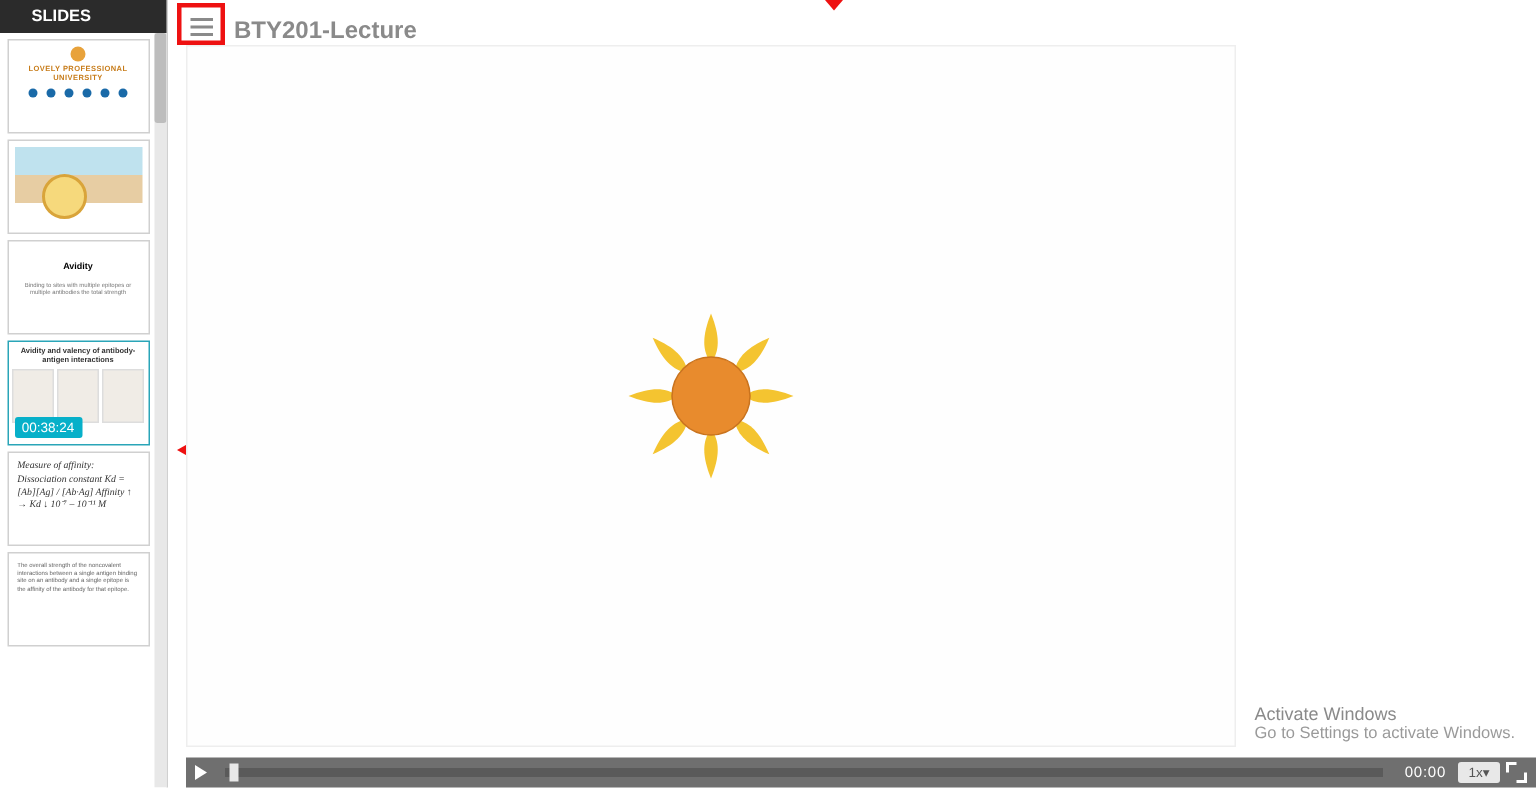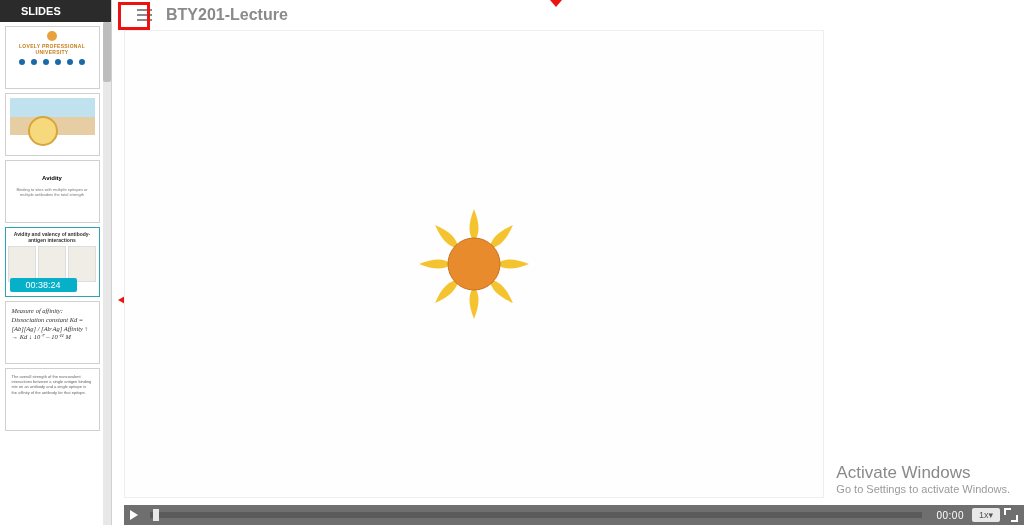--- a/index.html
+++ b/index.html
@@ -4,41 +4,41 @@
 <style>
   html,body{margin:0;padding:0;width:1024px;height:525px;overflow:hidden;font-family:Arial,Helvetica,sans-serif;background:#fff}
   .sidebar{position:absolute;left:0;top:0;width:112px;height:525px;background:#fff;border-right:1px solid #d0d0d0;box-sizing:border-box}
   .sidebar-header{height:22px;background:#2b2b2b;color:#fff;font-size:11px;font-weight:bold;line-height:22px;padding-left:21px}
   .thumbs-outer{position:absolute;top:22px;bottom:0;left:0;right:0;overflow:hidden}
   .thumbs-scrollbar{position:absolute;right:0;top:0;width:8px;height:100%;background:#e8e8e8}
   .thumbs-scrollbar-thumb{position:absolute;left:0;top:0;width:8px;height:60px;background:#bdbdbd;border-radius:2px}
   .thumbs{position:absolute;top:0;left:3px;right:10px;bottom:0}
   .thumb{width:95px;margin:4px auto;border:1px solid #d0d0d0;background:#fff;box-sizing:border-box;position:relative;overflow:hidden}
   .thumb.active{border:1px solid #2aa5b8}
-  .thumb .badge{position:absolute;left:4px;bottom:4px;background:#07b0c9;color:#fff;font-size:9px;padding:2px 16px;border-radius:2px}
+  .thumb .badge{position:absolute;left:4px;bottom:4px;background:#07b0c9;color:#fff;font-size:9px;padding:2px 5px;border-radius:2px}
   .thumb1{height:63px}
   .thumb2{height:63px}
   .thumb3{height:63px}
   .thumb4{height:70px}
   .thumb5{height:63px}
   .thumb6{height:63px}
   .t1-logo{width:10px;height:10px;border-radius:50%;background:#e8a23b;margin:4px auto 2px}
   .t1-univ{font-size:5px;color:#c77c1a;text-align:center;font-weight:bold;letter-spacing:0.3px}
   .t1-dots{display:flex;flex-wrap:wrap;justify-content:center;gap:6px;padding:4px 6px}
   .t1-dot{width:6px;height:6px;border-radius:50%;background:#1a6aa8}
   .t2-inner{position:absolute;inset:4px;background:linear-gradient(#bfe2ee 0 35%,#e7cda3 35% 70%,#fff 70% 100%);}
   .t2-blob{position:absolute;left:18px;top:18px;width:26px;height:26px;border-radius:50%;background:#f6d97c;border:2px solid #d9a43a}
   .t3-title{font-size:6px;font-weight:bold;text-align:center;margin-top:14px}
   .t3-body{font-size:4px;color:#777;text-align:center;margin-top:6px;padding:0 4px}
   .t4-title{font-size:5px;font-weight:bold;text-align:center;margin-top:3px;color:#333}
   .t4-figs{display:flex;gap:2px;justify-content:center;margin-top:3px}
   .t4-fig{width:26px;height:34px;background:#f0ece6;border:1px solid #ddd}
   .t5-lines{padding:5px 6px;font-size:6.5px;font-style:italic;color:#333;line-height:1.35;font-family:'Comic Sans MS',cursive}
   .t6-blk{padding:5px 6px;font-size:4px;color:#666;line-height:1.3}
-  .topbar{position:absolute;left:112px;right:0;top:0;height:30px;display:flex;align-items:center;padding-left:20px;box-sizing:border-box}
+  .topbar{position:absolute;left:112px;right:0;top:0;height:30px;display:flex;align-items:flex-end;padding-left:10px;box-sizing:border-box}
   .menu-btn{width:24px;height:24px;display:flex;flex-direction:column;justify-content:center;gap:3px;align-items:center;cursor:pointer}
   .menu-btn span{display:block;width:15px;height:2px;background:#8a8a8a}
   .menu-highlight{position:absolute;left:118px;top:2px;width:32px;height:28px;border:3px solid #e11;box-sizing:border-box}
   .title{font-size:16px;color:#8a8a8a;font-weight:600;margin-left:10px}
   .red-dot{position:absolute;left:550px;top:0;width:0;height:0;border-left:6px solid transparent;border-right:6px solid transparent;border-top:7px solid #e11}
   .canvas{position:absolute;left:124px;top:30px;width:700px;height:468px;background:#fefefe;border:1px solid #eee;box-sizing:border-box}
   .sun{position:absolute;left:50%;top:50%;transform:translate(-50%,-50%)}
   .footer-text{position:absolute;bottom:8px;left:0;right:0;text-align:center;font-size:9px;color:#8c8c8c}
   .footer-text .brand{color:#1a6aa8}
   .playbar{position:absolute;left:124px;right:0;bottom:0;height:20px;background:#6f6f6f;display:flex;align-items:center;color:#fff;font-size:10px}
@@ -49,21 +49,21 @@
   .time{margin:12px 8px;letter-spacing:0.5px}
   .speed{width:28px;height:14px;background:#e8e8e8;color:#555;font-size:9px;display:flex;align-items:center;justify-content:center;margin-right:4px;border-radius:2px}
   .fs{width:14px;height:14px;margin-right:6px;position:relative;cursor:pointer}
   .fs::before,.fs::after{content:"";position:absolute;width:5px;height:5px;border:2px solid #fff}
   .fs::before{left:0;top:0;border-right:none;border-bottom:none}
   .fs::after{right:0;bottom:0;border-left:none;border-top:none}
   .arrow1{position:absolute;left:150px;top:35px;pointer-events:none}
   .menu-label{position:absolute;left:185px;top:120px;color:#e11;font-weight:bold;font-size:22px}
   .arrow2{position:absolute;left:118px;top:278px;pointer-events:none}
   .activate{position:absolute;right:14px;bottom:30px;text-align:left;color:#9a9a9a}
-  .activate .a1{font-size:17px;color:#8a8a8a}
+  .activate .a1{font-size:12px;color:#8a8a8a}
   .activate .a2{font-size:11px;color:#9a9a9a}
 </style>
 </head>
 <body>
 
 <div class="sidebar">
   <div class="sidebar-header">SLIDES</div>
   <div class="thumbs-outer">
     <div class="thumbs">
 

